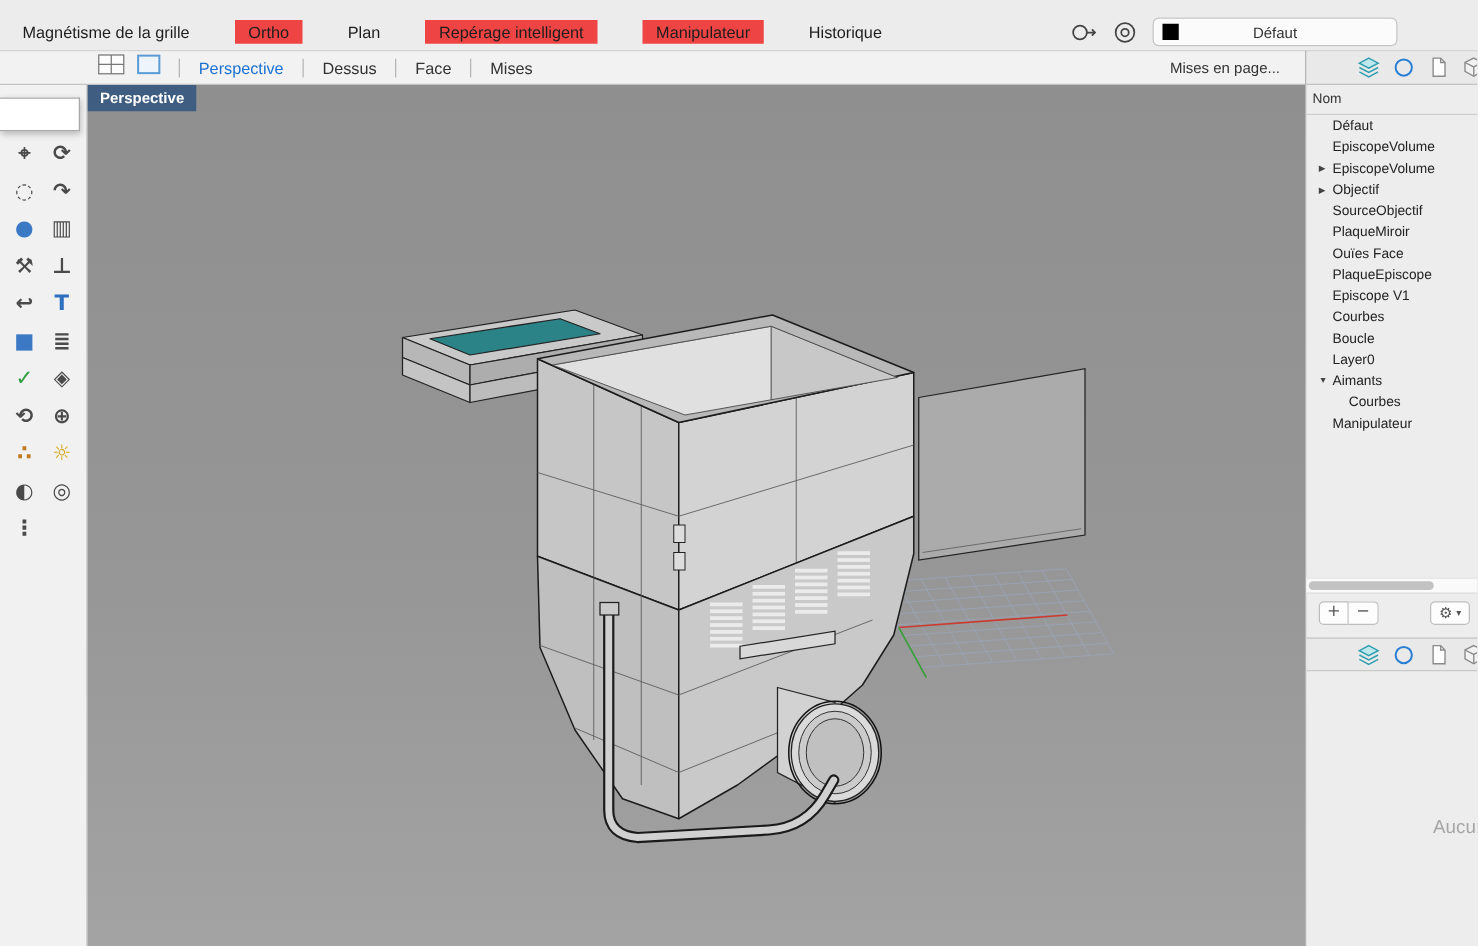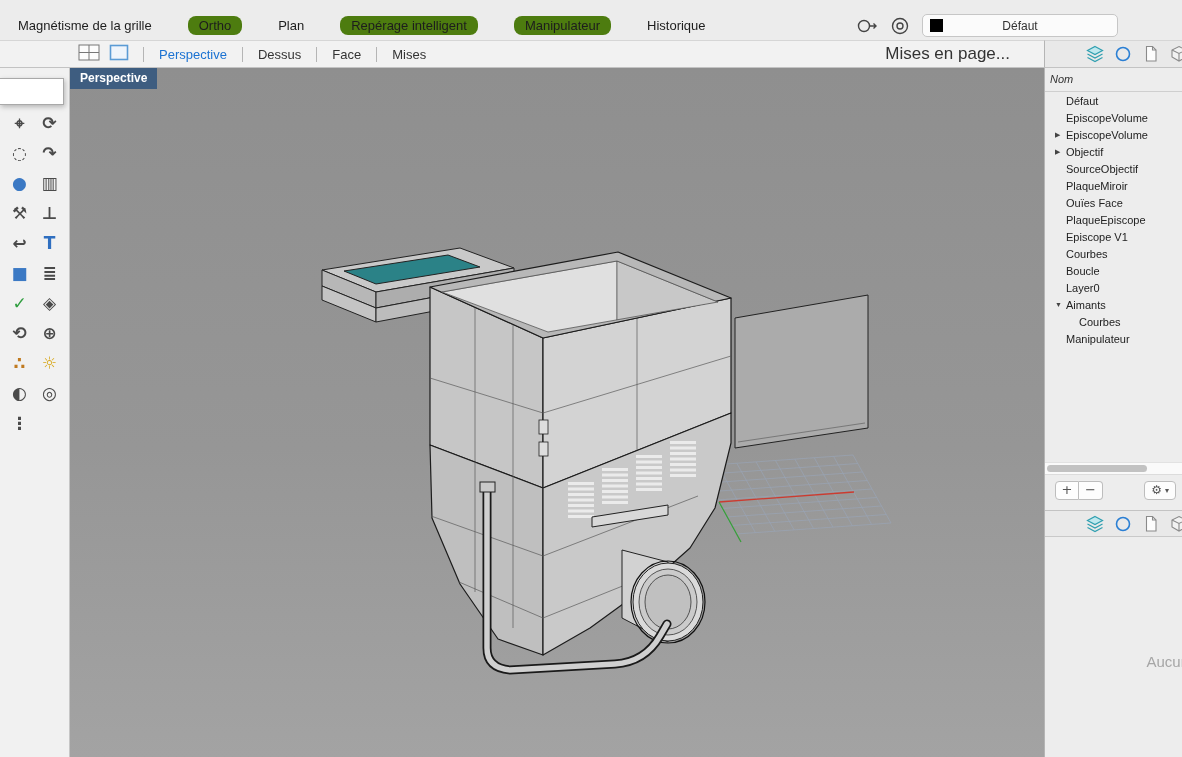--- a/index.html
+++ b/index.html
@@ -11,38 +11,38 @@
             overflow:hidden;display:flex;justify-content:center;}
   .title-inner{display:flex;align-items:center;gap:7px;margin-top:-9px;font-size:13px;color:#222;}
   .doc-ico{width:10px;height:12px;background:#fff;border:1px solid #999;display:inline-block;}
   .modified{color:#9b9b9b;margin-left:16px;}
 
   
   .menubar{position:absolute;top:11px;left:0;right:0;height:29px;background:#ececec;
            display:flex;align-items:center;padding-left:18px;}
   .menu-items{display:flex;align-items:center;gap:36px;}
   .menu-item{font-size:13px;color:#1d1d1d;white-space:nowrap;cursor:default;}
-  .menu-item.toggled{background:#4d7c0f;border-radius:8px;padding:2px 11px;}
+  .menu-item.toggled{background:#ef4444;border-radius:0;padding:2px 11px;}
   .menubar-right{position:absolute;right:64px;top:0;bottom:0;display:flex;align-items:center;gap:12px;}
   .mb-icon{display:inline-flex;align-items:center;}
   .layer-field{width:194px;height:21px;background:#fbfbfb;border:1px solid #c6c6c6;border-radius:5px;
                display:flex;align-items:center;position:relative;}
   .swatch{width:13px;height:13px;background:#000;margin-left:7px;}
   .layer-field-text{position:absolute;left:0;right:0;text-align:center;font-size:12px;color:#333;}
 
   
   .tabsbar{position:absolute;top:40px;left:0;width:1044px;height:28px;background:#f2f2f2;
            border-top:1px solid #d6d6d6;border-bottom:1px solid #c3c3c3;box-sizing:border-box;
            display:flex;align-items:center;padding-left:78px;}
   .vp-icons{display:flex;align-items:center;gap:9px;margin-right:14px;}
   .tabs{display:flex;align-items:center;}
   .tab{font-size:13px;color:#333;padding:0 15px;line-height:15px;border-left:1px solid #b5b5b5;cursor:default;white-space:nowrap;}
   .tab.active{color:#1b72d2;}
   .spacer{flex:1;}
-  .layouts{font-size:17px;color:#333;margin-right:34px;white-space:nowrap;}
+  .layouts{font-size:12px;color:#333;margin-right:20px;white-space:nowrap;}
 
   
   .panel-tabs{display:flex;align-items:center;gap:8px;padding-left:40px;overflow:hidden;box-sizing:border-box;}
   .panel-tabs.top{position:absolute;top:40px;left:1044px;width:138px;height:28px;background:#e9e9e9;
                   border-top:1px solid #d6d6d6;border-bottom:1px solid #c3c3c3;border-left:1px solid #b5b5b5;}
   .panel-tabs.bottom{position:absolute;top:442px;left:0;right:0;height:27px;background:#e9e9e9;
                   border-top:1px solid #c3c3c3;border-bottom:1px solid #c9c9c9;}
   .p-icon{width:20px;height:20px;flex:0 0 auto;}
 
   
@@ -58,21 +58,21 @@
   .viewport{position:absolute;top:68px;left:70px;width:974px;height:689px;overflow:hidden;
             background:linear-gradient(180deg,#8f8f8f 0%,#969696 55%,#a3a3a3 100%);}
   .viewport-label{position:absolute;top:0;left:0;background:#3e5d80;color:#fff;font-size:12px;
                   font-weight:bold;padding:3px 10px 4px;}
   svg.model{position:absolute;top:0;left:0;}
 
   
   .right-panel{position:absolute;top:68px;left:1044px;width:138px;bottom:0;background:#ededed;
                border-left:1px solid #b5b5b5;box-sizing:border-box;overflow:hidden;}
   .layers-header{height:23px;line-height:23px;font-size:11px;color:#333;padding-left:5px;
-                 border-bottom:1px solid #cfcfcf;font-style:italic;}
+                 border-bottom:1px solid #cfcfcf;}
   .layer-row{height:17px;display:flex;align-items:center;font-size:11px;color:#222;padding-left:10px;cursor:default;}
   .arrow{width:11px;flex:0 0 11px;font-size:7px;color:#444;}
   .layer-label{white-space:nowrap;}
   .h-scroll{position:absolute;top:394px;left:0;right:0;height:11px;background:#fafafa;
             border-top:1px solid #e2e2e2;border-bottom:1px solid #dcdcdc;}
   .h-thumb{position:absolute;top:2px;left:2px;width:100px;height:7px;background:#c2c2c2;border-radius:4px;}
   .list-controls{position:absolute;top:412px;left:10px;right:6px;height:20px;display:flex;
                  align-items:center;justify-content:space-between;}
   .seg{display:flex;}
   .seg-btn{width:24px;height:19px;background:#fdfdfd;border:1px solid #bdbdbd;font-size:13px;color:#555;

